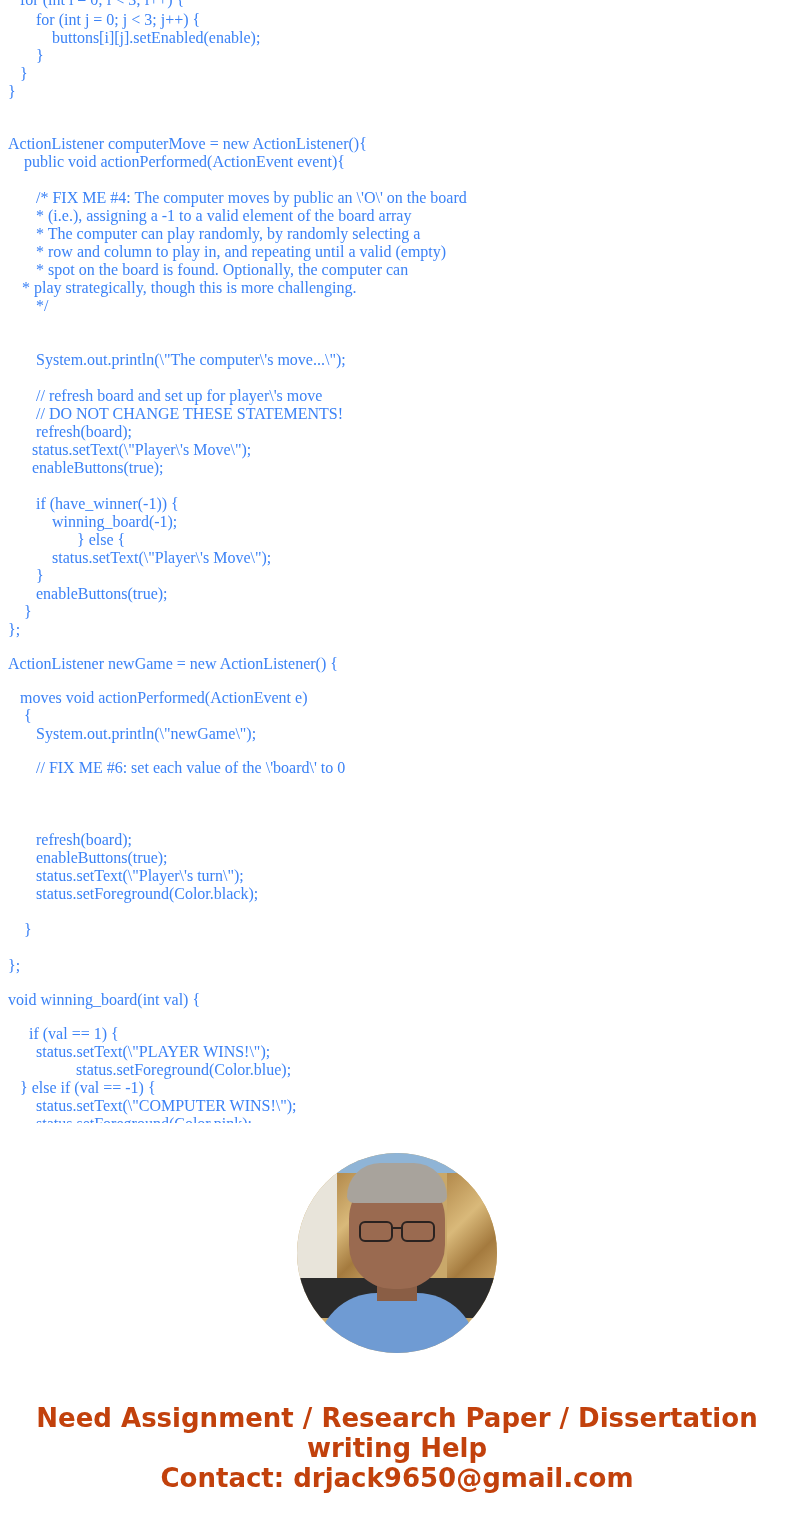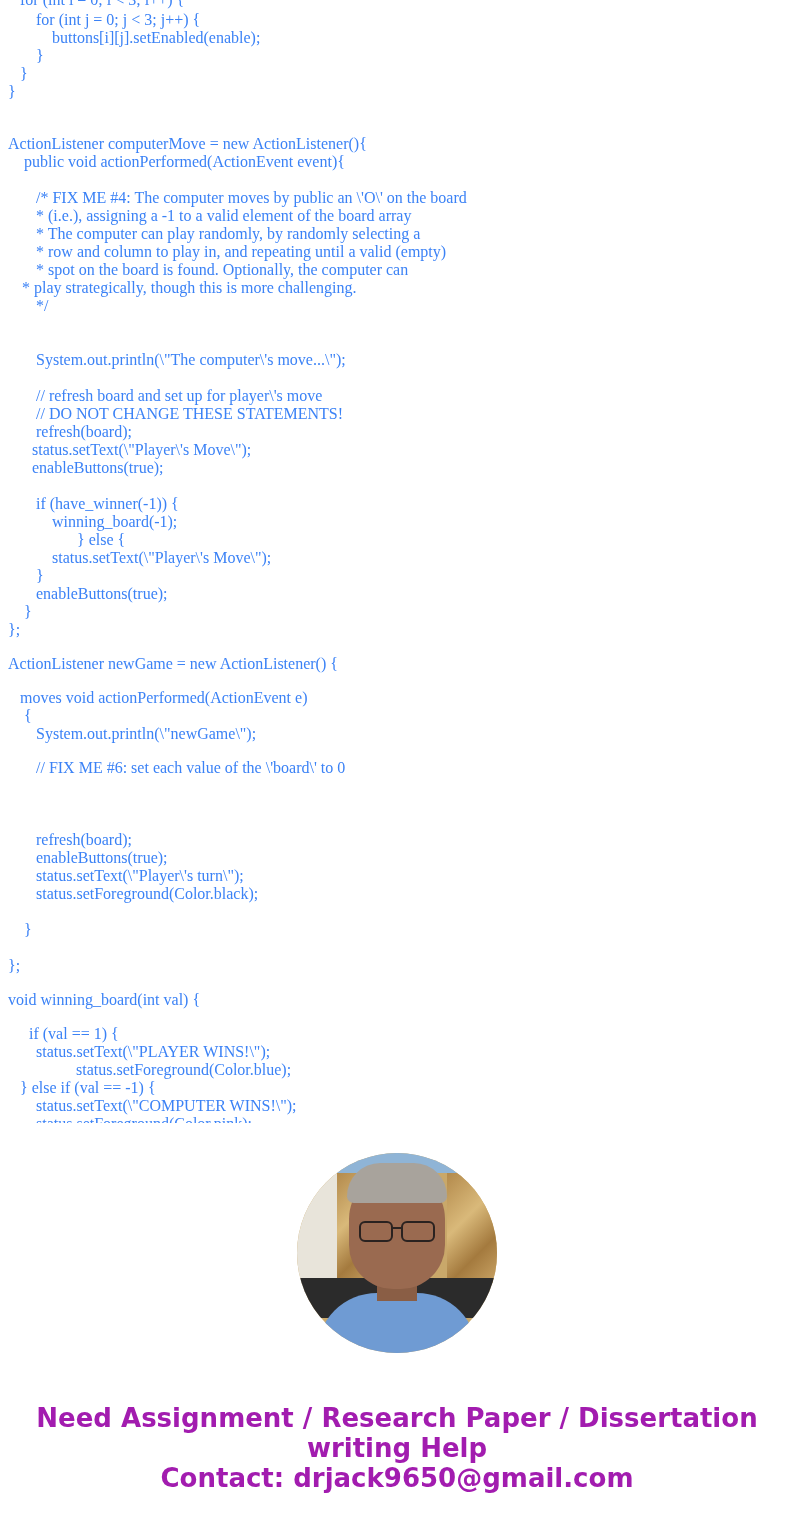--- a/index.html
+++ b/index.html
@@ -26,21 +26,21 @@
   #avatar .neck { position: absolute; left: 80px; top: 118px; width: 40px; height: 30px; background: #8a5e45; }
   #avatar .head { position: absolute; left: 52px; top: 18px; width: 96px; height: 118px; border-radius: 48px 48px 44px 44px; background: #9a6a50; }
   #avatar .hair { position: absolute; left: 50px; top: 10px; width: 100px; height: 40px; border-radius: 50px 50px 10px 10px; background: #a8a39c; }
   #avatar .glasses-l, #avatar .glasses-r { position: absolute; top: 68px; width: 30px; height: 17px; border: 2px solid #2a2220; border-radius: 6px; }
   #avatar .glasses-l { left: 62px; }
   #avatar .glasses-r { left: 104px; }
   #avatar .bridge { position: absolute; left: 94px; top: 74px; width: 10px; height: 2px; background: #2a2220; }
   #promo {
     position: absolute; left: 0; top: 1403px; width: 794px; text-align: center;
     font-family: "DejaVu Sans", sans-serif; font-weight: bold; font-size: 26px; line-height: 30px;
-    color: #a21caf;
+    color: #c2410c;
   }
   #promo div { display: block; }
 </style>
 </head>
 <body>
 
 <div id="code-area">
     <div class="code-line" style="left: 20px; top: -9px;">for (int i = 0; i &lt; 3; i++) {</div>
     <div class="code-line" style="left: 36px; top: 11px;">for (int j = 0; j &lt; 3; j++) {</div>
     <div class="code-line" style="left: 52px; top: 29px;">buttons[i][j].setEnabled(enable);</div>

